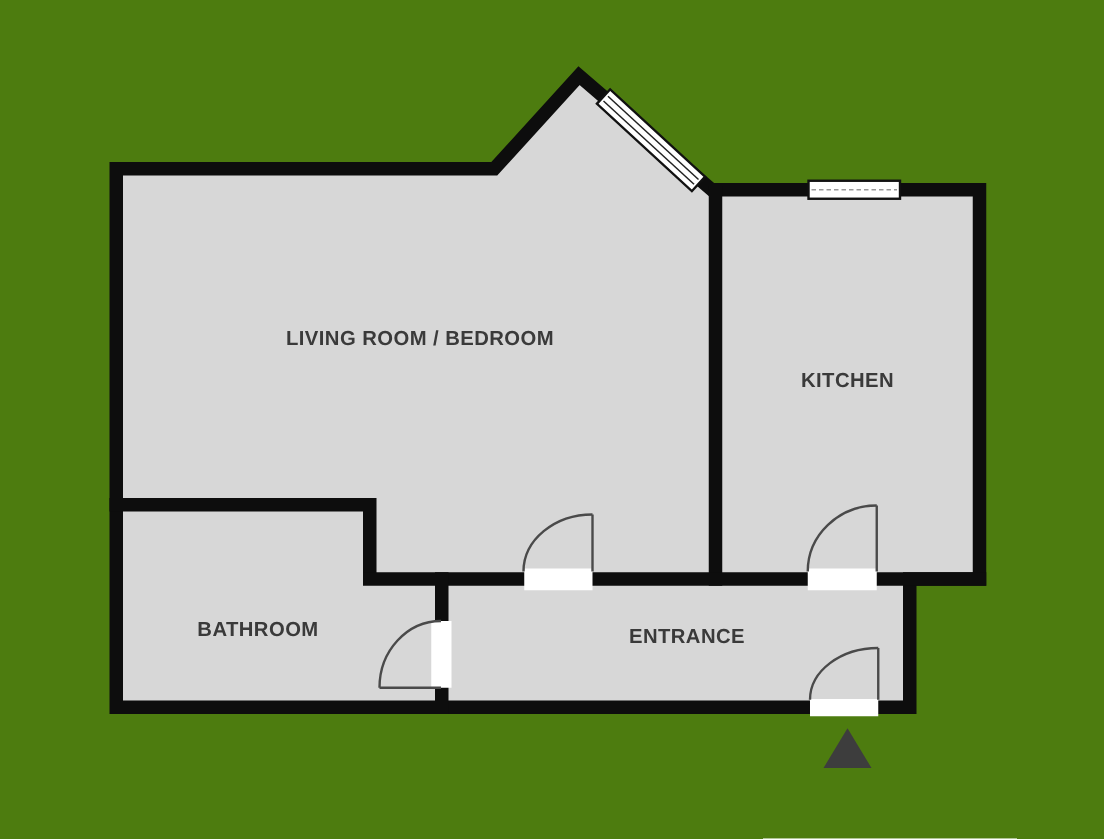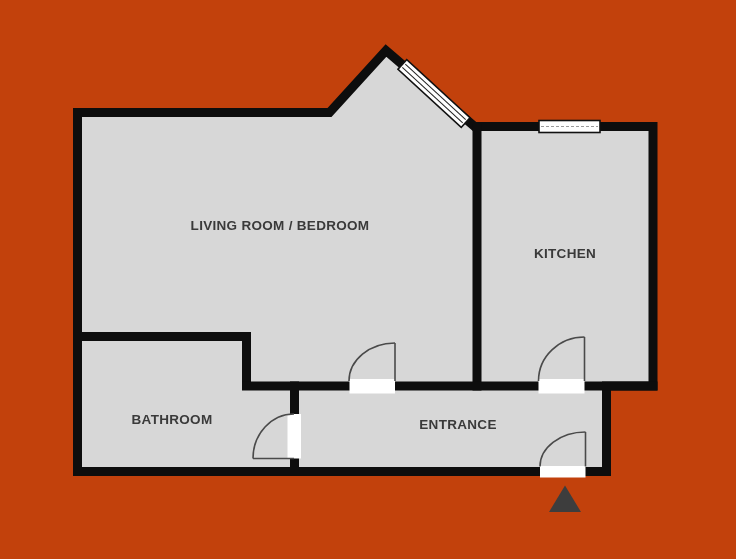--- a/index.html
+++ b/index.html
@@ -8,21 +8,21 @@
     background: #ffffff;
     width: 736px;
     height: 559px;
     overflow: hidden;
     font-family: "Liberation Sans", sans-serif;
   }
   .plan-wrap {
     position: relative;
     width: 736px;
     height: 559px;
-    background: #c2410c;
+    background: #4d7c0f;
   }
   svg { display: block; }
   .room-label {
     font-family: "Liberation Sans", "DejaVu Sans", sans-serif;
     font-weight: 700;
     font-size: 13.5px;
     letter-spacing: 0.3px;
     fill: #3a3a3a;
   }
 </style>

